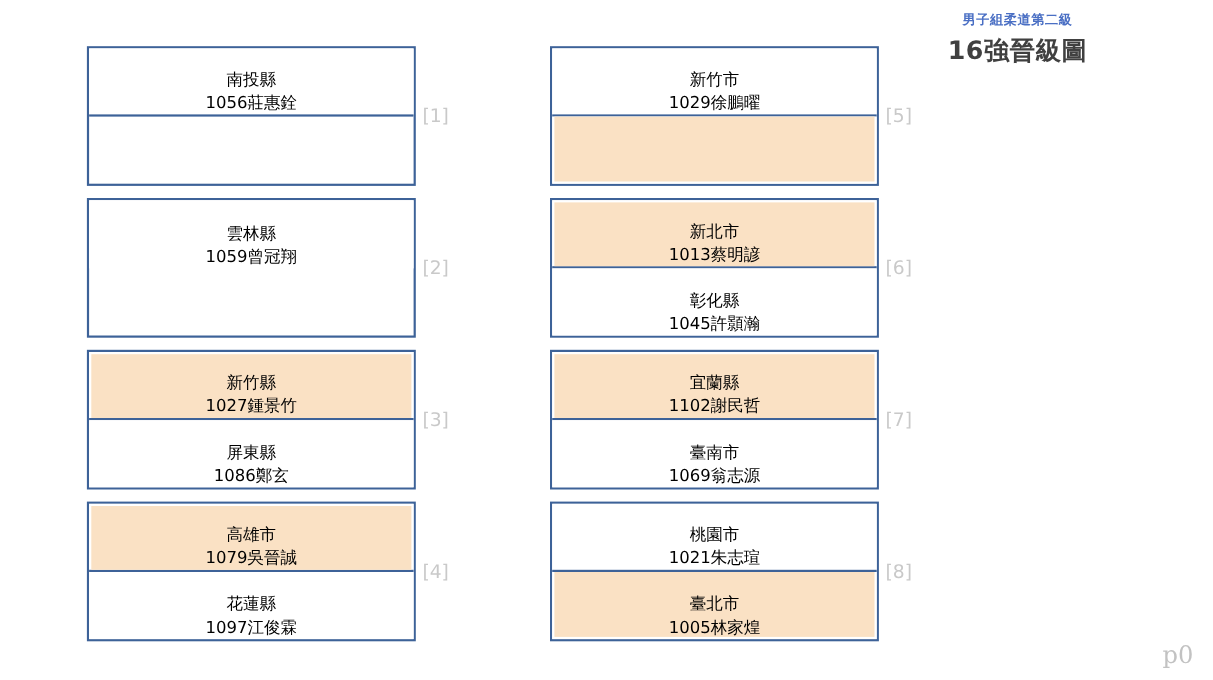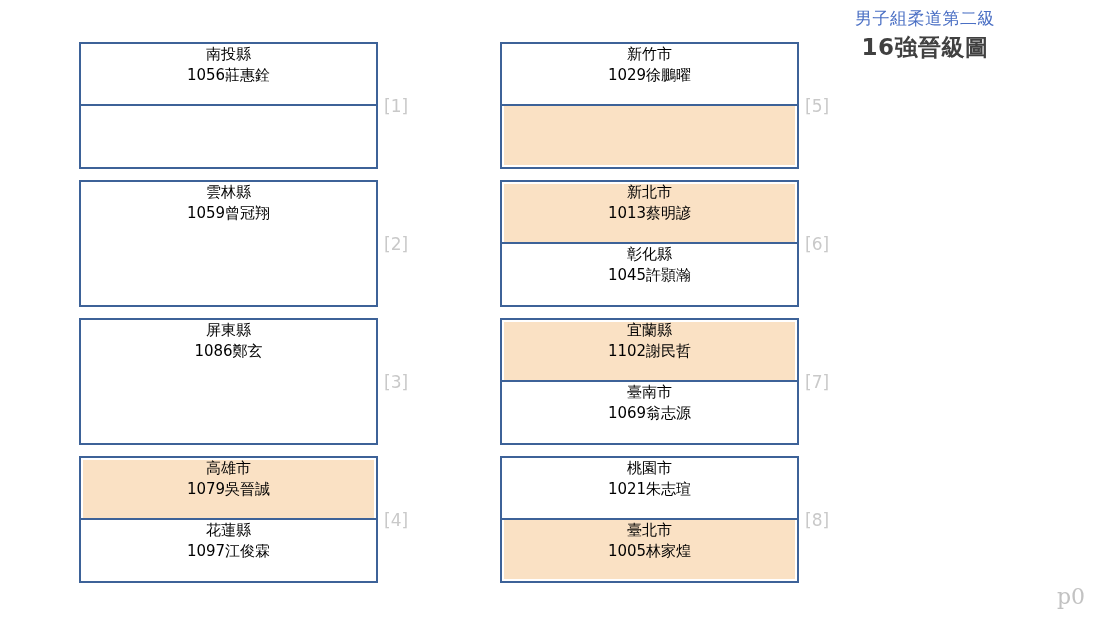--- a/index.html
+++ b/index.html
@@ -21,25 +21,26 @@
 
   
   .header {
     position: absolute;
     top: 8px;
     right: 28px;
     width: 300px;
     text-align: center;
   }
   .subtitle {
-    font-size: 17px;
+    font-size: 12px;
     color: #4a6fc4;
     line-height: 20px;
     letter-spacing: 0.5px;
     white-space: nowrap;
+    font-weight: bold;
   }
   .main-title {
     font-size: 23px;
     font-weight: bold;
     color: #404040;
     line-height: 34px;
     letter-spacing: 0.5px;
     white-space: nowrap;
     margin-top: 2px;
   }
@@ -62,21 +63,21 @@
     background: #ffffff;
     margin-bottom: 11px;
   }
 
   .slot {
     position: relative;
     height: 61.5px;
     display: flex;
     flex-direction: column;
     align-items: center;
-    justify-content: flex-start;
+    justify-content: flex-end;
     background: #ffffff;
   }
 
   .slot.top {
     border-bottom: 2px solid #3d6298;
   }
 
   .slot.winner .slot-inner {
     position: absolute;
     left: 2px;
@@ -153,20 +154,27 @@
       <div class="match">
         <div class="slot bottom">
           <div class="slot-text">
             <div class="team">雲林縣</div>
             <div class="player">1059曾冠翔</div>
           </div>
         </div>
         <div class="index-label">[2]</div>
       </div>
       <div class="match">
+        <div class="slot top winner">
+          <div class="slot-inner"></div>
+          <div class="slot-text">
+            <div class="team">新竹縣</div>
+            <div class="player">1027鍾景竹</div>
+          </div>
+        </div>
         <div class="slot bottom">
           <div class="slot-text">
             <div class="team">屏東縣</div>
             <div class="player">1086鄭玄</div>
           </div>
         </div>
         <div class="index-label">[3]</div>
       </div>
       <div class="match">
         <div class="slot top winner">

